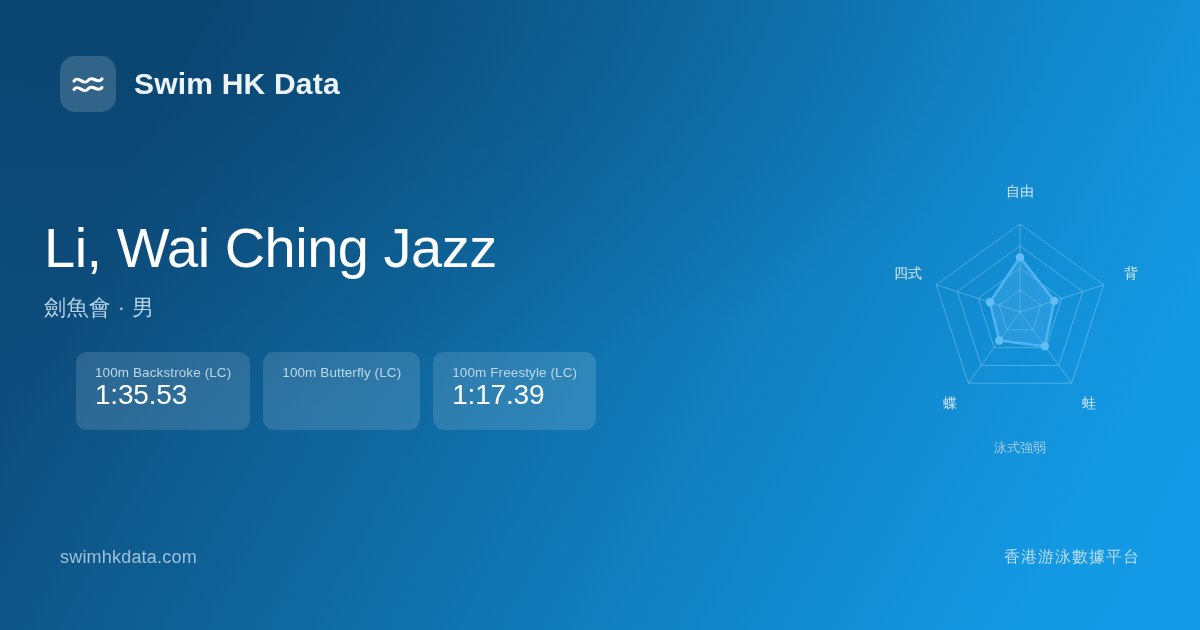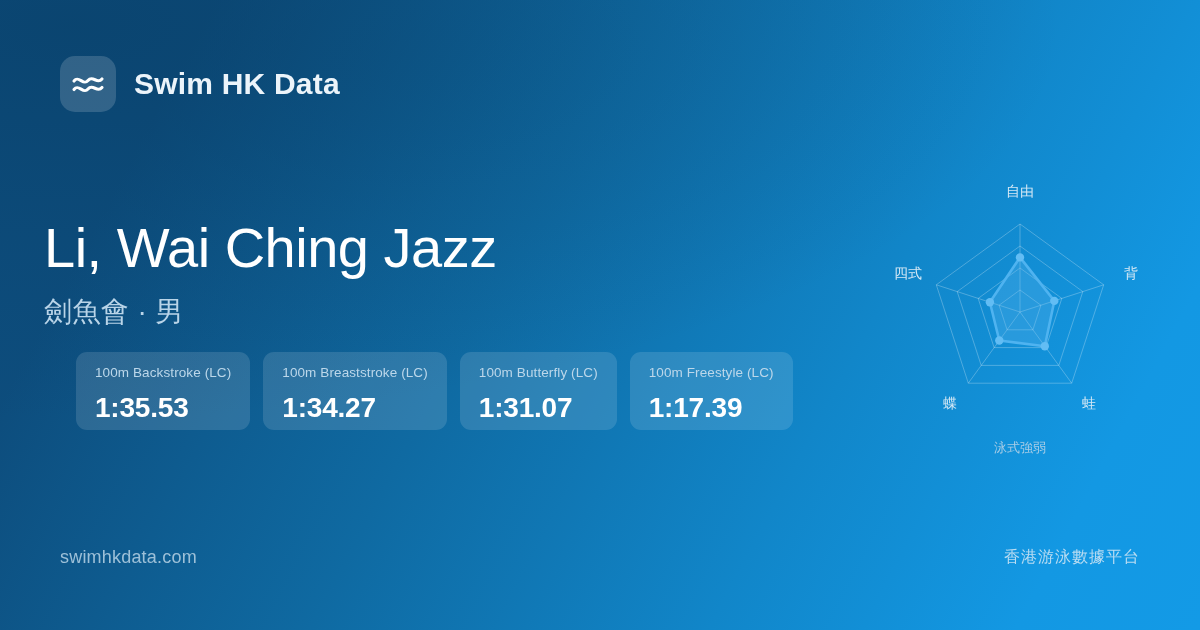--- a/index.html
+++ b/index.html
@@ -67,21 +67,21 @@
     font-size: 56px;
     line-height: 1.06;
     font-weight: 400;
     color: #ffffff;
     letter-spacing: -0.5px;
     margin: 0;
     white-space: nowrap;
   }
   .hero-sub {
     margin: 16px 0 0 0;
-    font-size: 28px;
+    font-size: 22px;
     color: #b9d4e8;
     font-weight: 400;
     letter-spacing: 0.4px;
     white-space: nowrap;
   }
 
   
   .stats {
     position: absolute;
     left: 60px;
@@ -102,23 +102,23 @@
     justify-content: flex-start;
   }
   .stat-label {
     font-size: 13.5px;
     color: #bcd7ea;
     letter-spacing: 0.1px;
     white-space: nowrap;
     line-height: 1;
   }
   .stat-value {
-    margin-top: 14px;
+    margin-top: 1px;
     font-size: 28px;
-    font-weight: 700;
+    font-weight: 400;
     color: #ffffff;
     letter-spacing: -0.2px;
     white-space: nowrap;
     line-height: 1;
   }
 
   
   .radar-wrap {
     position: absolute;
     left: 870px;
@@ -178,26 +178,21 @@
     <h1 class="hero-title">Li, Wai Ching Jazz</h1>
     <div class="hero-sub">劍魚會 · 男</div>
   </div>
 
   <div class="stats">
     <div class="stat-card">
       <div class="stat-label">100m Backstroke  (LC)</div>
       <div class="stat-value">1:35.53</div>
     </div>
     <div class="stat-card">
-      <div class="stat-label">100m Breaststroke  (LC)</div>
-      <div class="stat-value">1:34.27</div>
-    </div>
-    <div class="stat-card">
       <div class="stat-label">100m Butterfly  (LC)</div>
-      <div class="stat-value">1:31.07</div>
     </div>
     <div class="stat-card">
       <div class="stat-label">100m Freestyle (LC)</div>
       <div class="stat-value">1:17.39</div>
     </div>
   </div>
 
   <div class="radar-wrap">
     <svg id="radar-svg" width="300" height="300" viewBox="0 0 300 300" aria-hidden="true">
       <g id="radar-grid">

